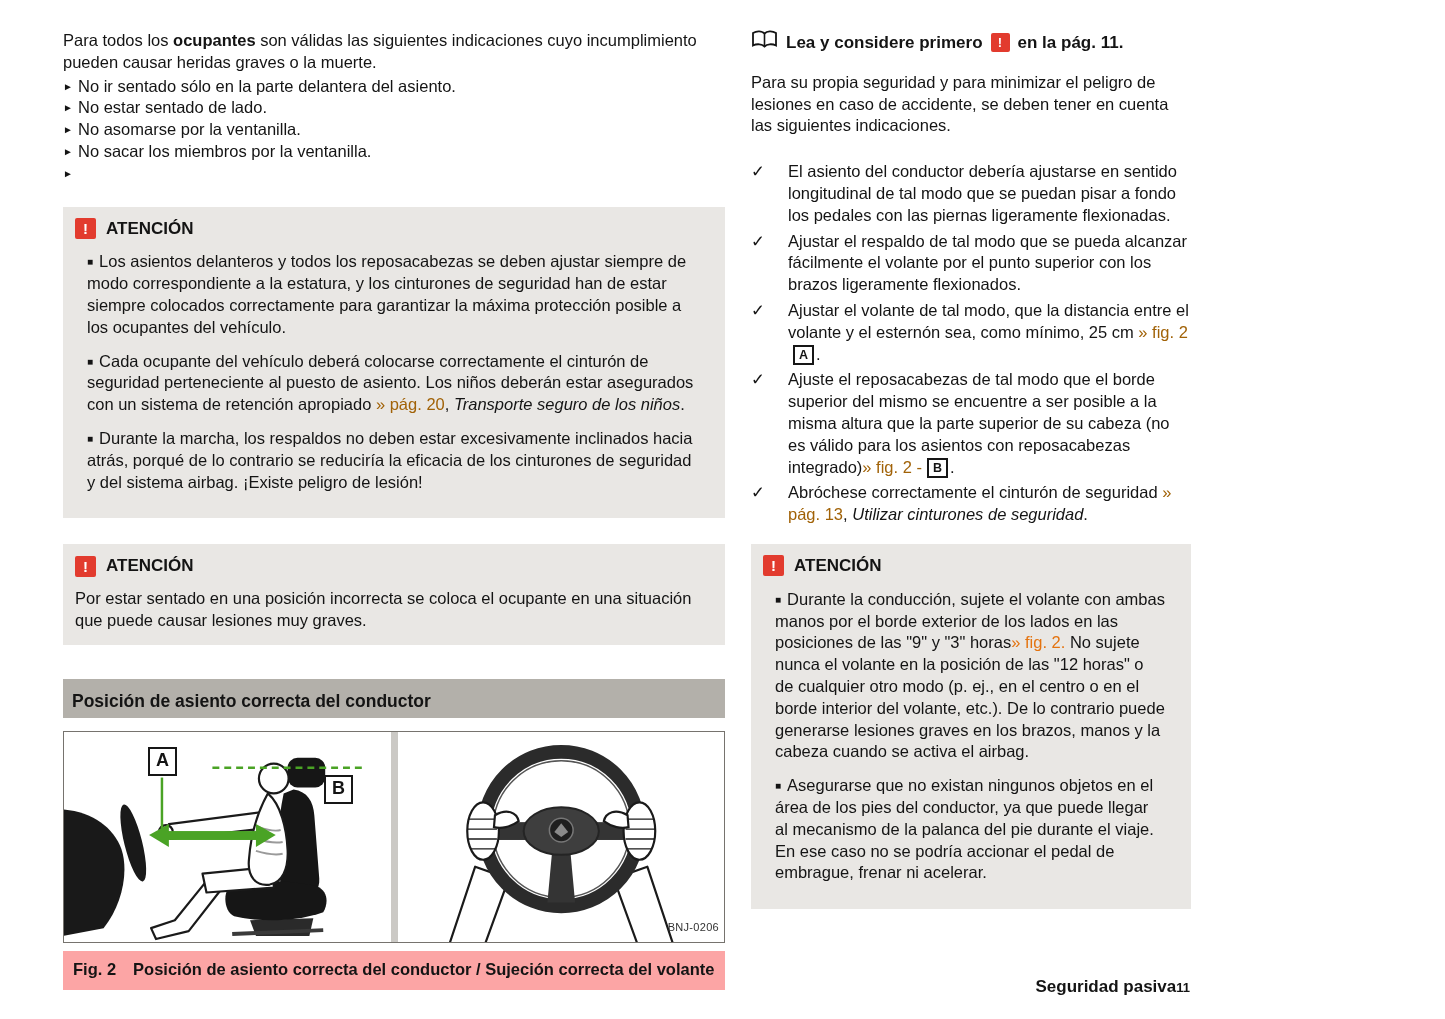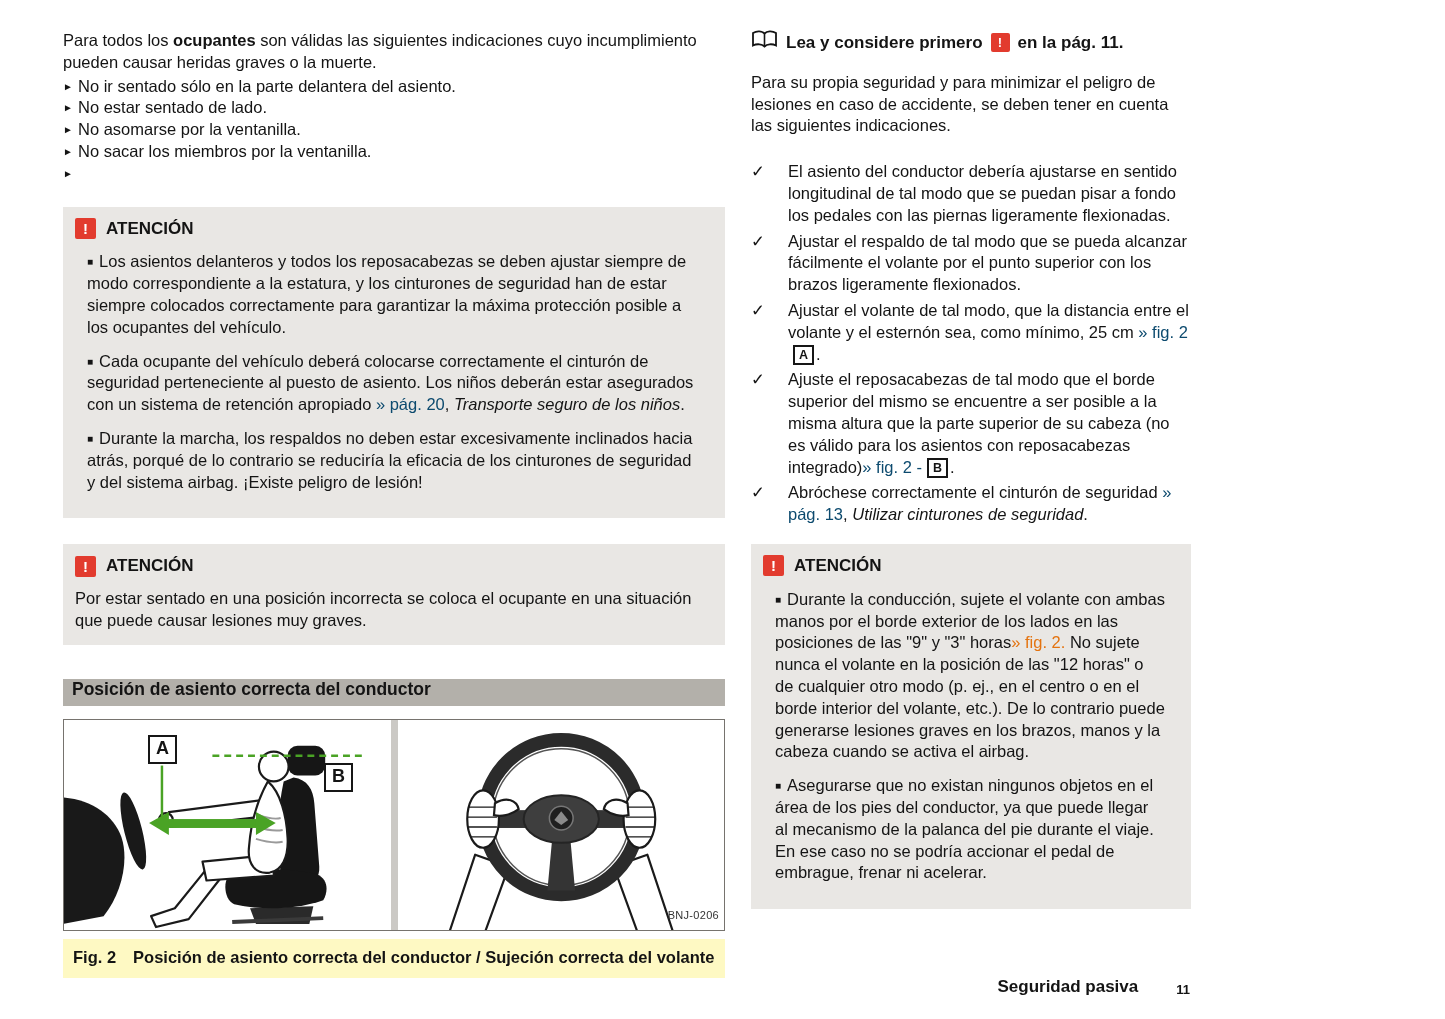--- a/index.html
+++ b/index.html
@@ -10,73 +10,73 @@
     color:#141414;
   }
   .page { position:relative; width:1237px; height:1019px; overflow:hidden; }
   .columns { display:flex; gap:26px; padding:30px 46px 0 63px; }
   .col { font-size:16.5px; line-height:21.8px; }
   .col-left { width:662px; flex:none; }
   .col-right { flex:1; min-width:0; }
 
   b { font-weight:bold; }
   i { font-style:italic; }
-  .link { color:#0c4a6e; text-decoration:none; cursor:pointer; }
+  .link { color:#a16207; text-decoration:none; cursor:pointer; }
   .link.orange { color:#e4730f; }
 
   
   .bullet-list { margin-top:2px; }
   .bullet-item { display:flex; }
   .tri { font-size:10px; line-height:21.8px; width:15px; flex:none; color:#141414; }
 
   
   .attention { background:#e9e7e4; padding:11px 14px 13px 12px; margin-top:22px; }
   .attn-header { display:flex; align-items:center; gap:10px; font-weight:bold; font-size:17px; margin-bottom:11px; }
   .warn-icon {
     width:21px; height:21px; background:#e23b2e; color:#fff; font-weight:bold;
     font-size:15px; display:flex; align-items:center; justify-content:center;
     border-radius:2px; flex:none; line-height:1;
   }
   .sq { font-size:10px; vertical-align:2px; padding-right:6px; }
   .sq-para { margin:12px; }
 
   
-  .section-bar { background:#b3b0aa; padding:0 9px 5px; font-weight:bold; font-size:17.5px; margin-top:34px; }
+  .section-bar { background:#b3b0aa; padding:12px 9px 5px; font-weight:bold; font-size:17.5px; margin-top:34px; }
 
   
   .figure { margin-top:13px; border:1px solid #76736e; display:flex; height:212px; background:#fff; position:relative; }
   .fig-panel { flex:1; position:relative; background:#ffffff; overflow:hidden; }
   .fig-panel svg { display:block; width:100%; height:100%; }
   .fig-divider { width:7px; background:#cbc9c5; flex:none; }
   .fig-label {
     position:absolute; width:29px; height:29px; background:#fff; border:2.5px solid #161616;
     display:flex; align-items:center; justify-content:center; font-weight:bold; font-size:18px;
   }
   .fig-code { position:absolute; right:5px; bottom:3px; font-size:11px; color:#333; letter-spacing:.3px; }
-  .fig-caption { background:#fef9c3; padding:8px 10px 10px; margin-top:8px; display:flex; }
+  .fig-caption { background:#fca5a5; padding:8px 10px 10px; margin-top:8px; display:flex; }
   .cap-label { font-weight:bold; margin-right:17px; flex:none; }
   .cap-text { font-weight:bold; }
 
   
   .read-first { display:flex; align-items:center; gap:8px; font-weight:bold; font-size:17px; margin-bottom:17px; }
   .inline-warn {
     width:19px; height:19px; background:#e23b2e; color:#fff; font-weight:bold; font-size:13px;
     display:flex; align-items:center; justify-content:center; border-radius:2px; flex:none; line-height:1;
   }
   .right-intro { margin-bottom:24px; }
   .check-item { display:flex; margin-bottom:4px; }
   .check-mark { width:37px; flex:none; }
   .check-body { flex:1; min-width:0; }
   .ref-inline {
     display:inline-block; border:2px solid #161616; background:#fff; font-weight:bold;
     font-size:12.5px; line-height:1; padding:2px 4px; margin:0 2px 0 5px; vertical-align:1px;
   }
 
   
-  .footer { position:absolute; right:47px; bottom:22px; display:flex; align-items:flex-end; gap:38px; }
+  .footer { position:absolute; right:47px; bottom:22px; display:flex; align-items:center; }
   .footer .sec { font-weight:bold; font-size:17px; }
   .footer .num { font-weight:bold; font-size:13px; }
 </style>
 </head>
 <body>
 
 <div class="page">
   <div class="columns">
 
     <div class="col col-left">

